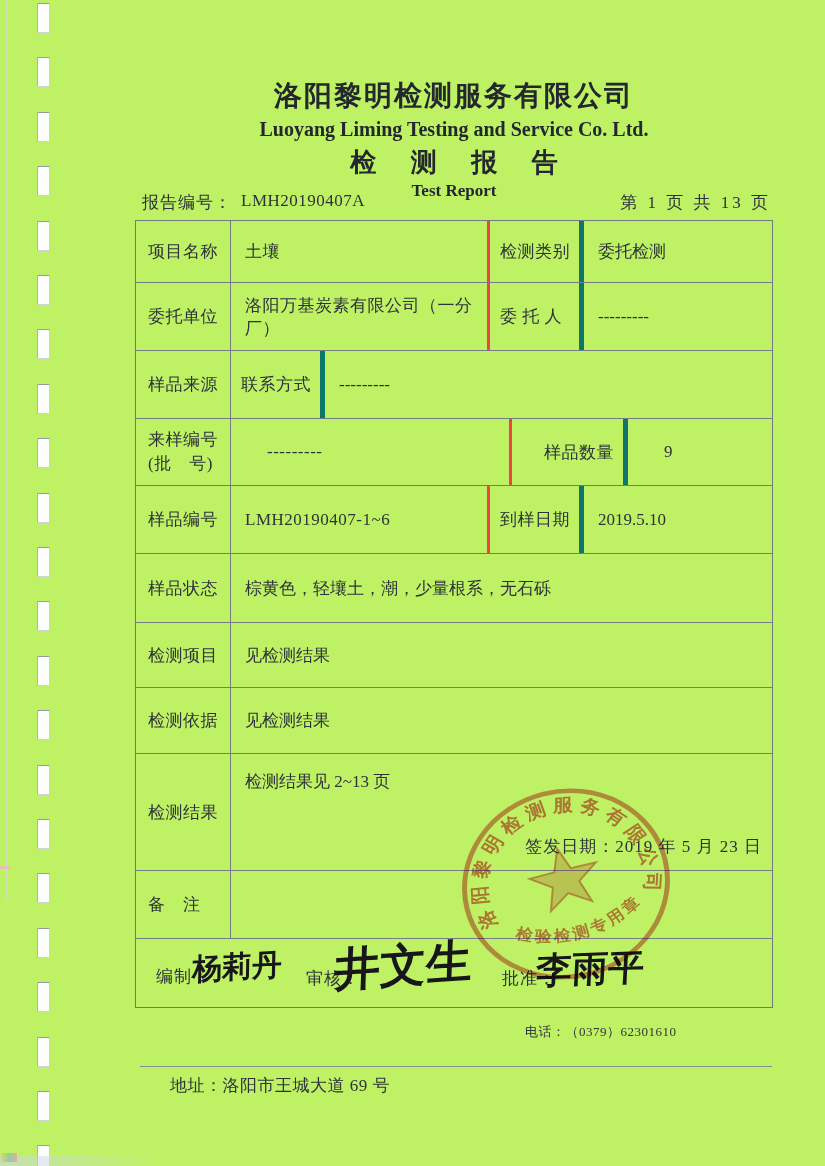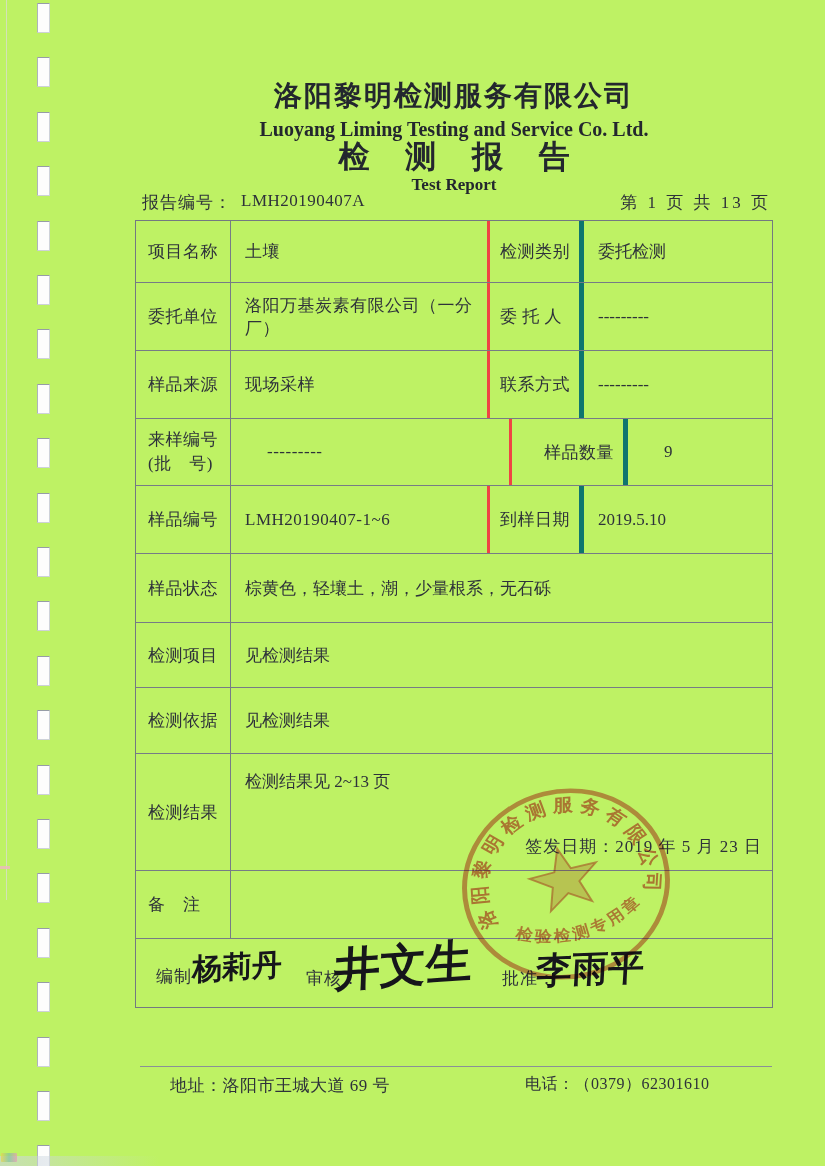--- a/index.html
+++ b/index.html
@@ -27,21 +27,21 @@
   .page-edge-line{position:absolute;left:6px;top:0;width:1px;height:900px;background:#dcdcda;opacity:.7;}
   .edge-pink{position:absolute;left:0;top:866px;width:10px;height:3px;background:#edb6c0;opacity:.8;}
   .edge-bottom{position:absolute;left:0;top:1156px;width:160px;height:10px;
     background:linear-gradient(90deg,#ccd6df,rgba(204,214,223,0));opacity:.65;}
   .edge-speck{position:absolute;left:1px;top:1153px;width:16px;height:9px;border-radius:1px;
     background:linear-gradient(90deg,#e8d44d,#7ec4a0,#e89ab4);opacity:.7;}
   
   .titleblock{position:absolute;left:135px;top:80px;width:638px;text-align:center;color:#23272e;}
   .t-cn{font-size:28px;font-weight:bold;letter-spacing:2px;line-height:32px;}
   .t-en{font-size:20px;font-weight:bold;line-height:26px;margin-top:4px;}
-  .t-rep{font-size:31px;font-weight:bold;letter-spacing:14px;line-height:30px;margin-top:0;text-indent:14px;}
+  .t-rep{font-size:26px;font-weight:bold;letter-spacing:14px;line-height:30px;margin-top:6px;text-indent:14px;}
   .t-repen{font-size:17px;line-height:21px;margin-top:2px;font-weight:bold;}
   
   .metarow{position:absolute;left:135px;top:191px;width:638px;height:26px;font-size:17px;}
   .metarow .lbl{position:absolute;left:7px;letter-spacing:1px;}
   .metarow .val{position:absolute;left:106px;letter-spacing:.5px;}
   .metarow .pg{position:absolute;right:2px;letter-spacing:3px;}
   
   .rtable{
     position:absolute;left:135px;top:220px;width:638px;height:788px;
     border:1px solid #737981;box-sizing:border-box;
@@ -72,21 +72,21 @@
   
   .stamp{
     position:absolute;left:456px;top:784px;width:220px;height:200px;
     transform:rotate(-14deg);
     mix-blend-mode:multiply;opacity:.85;
     pointer-events:none;
   }
   
   .footline{position:absolute;left:140px;top:1066px;width:632px;border-top:1px solid #8a9097;}
   .foot-addr{position:absolute;left:170px;top:1074px;font-size:17px;letter-spacing:.5px;}
-  .foot-tel{position:absolute;left:525px;top:1074px;font-size:16px;letter-spacing:.5px;}
+  .foot-tel{position:absolute;left:525px;top:1023px;font-size:13px;letter-spacing:.5px;}
 </style>
 </head>
 <body>
 
 <div id="page">
 
   <div id="holes">
       <div class="hole" style="top: 3px;"></div>
       <div class="hole" style="top: 57.4px;"></div>
       <div class="hole" style="top: 111.8px;"></div>
@@ -139,21 +139,20 @@
 
     <div class="trow" style="height:68px;">
       <div class="cell c-l1">委托单位</div>
       <div class="cell c-v1">洛阳万基炭素有限公司（一分厂）</div>
       <div class="cell c-l2">委 托 人</div>
       <div class="cell c-v2">---------</div>
     </div>
 
     <div class="trow" style="height:68px;">
       <div class="cell c-l1">样品来源</div>
-      <div class="cell c-v1">现场采样</div>
       <div class="cell c-l2">联系方式</div>
       <div class="cell c-v2">---------</div>
     </div>
 
     <div class="trow" style="height:67px;gap:22px;">
       <div class="cell c-l1">
         <div class="two-line">
           <span>来样编号</span><br>
           <span>(批　号)</span>
         </div>

